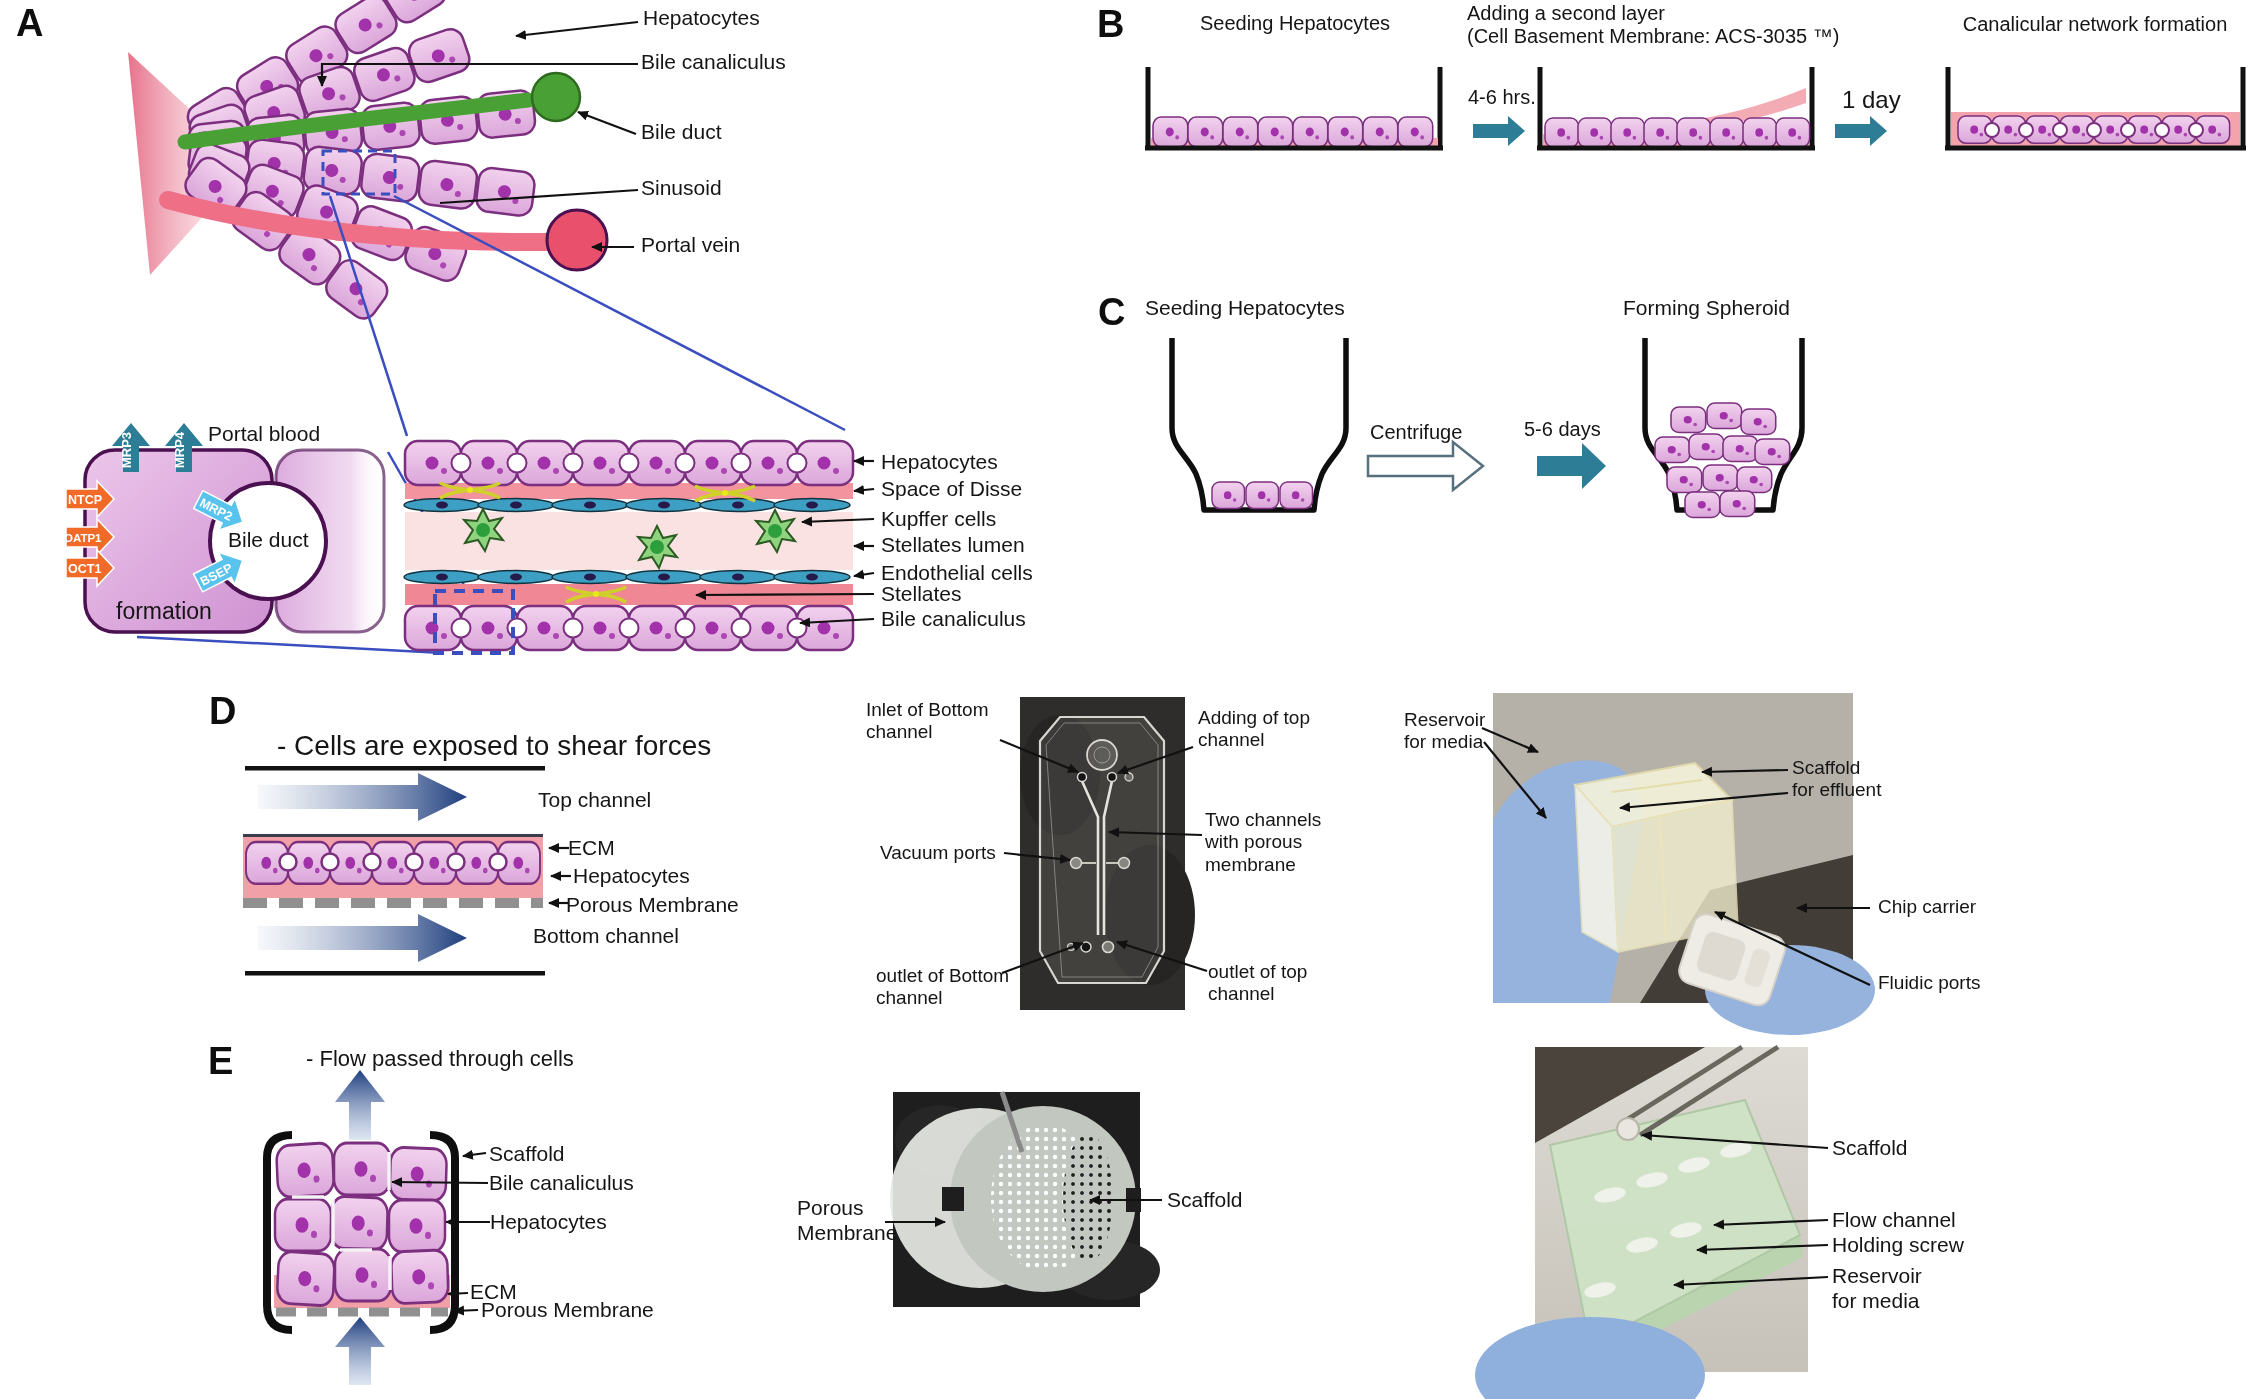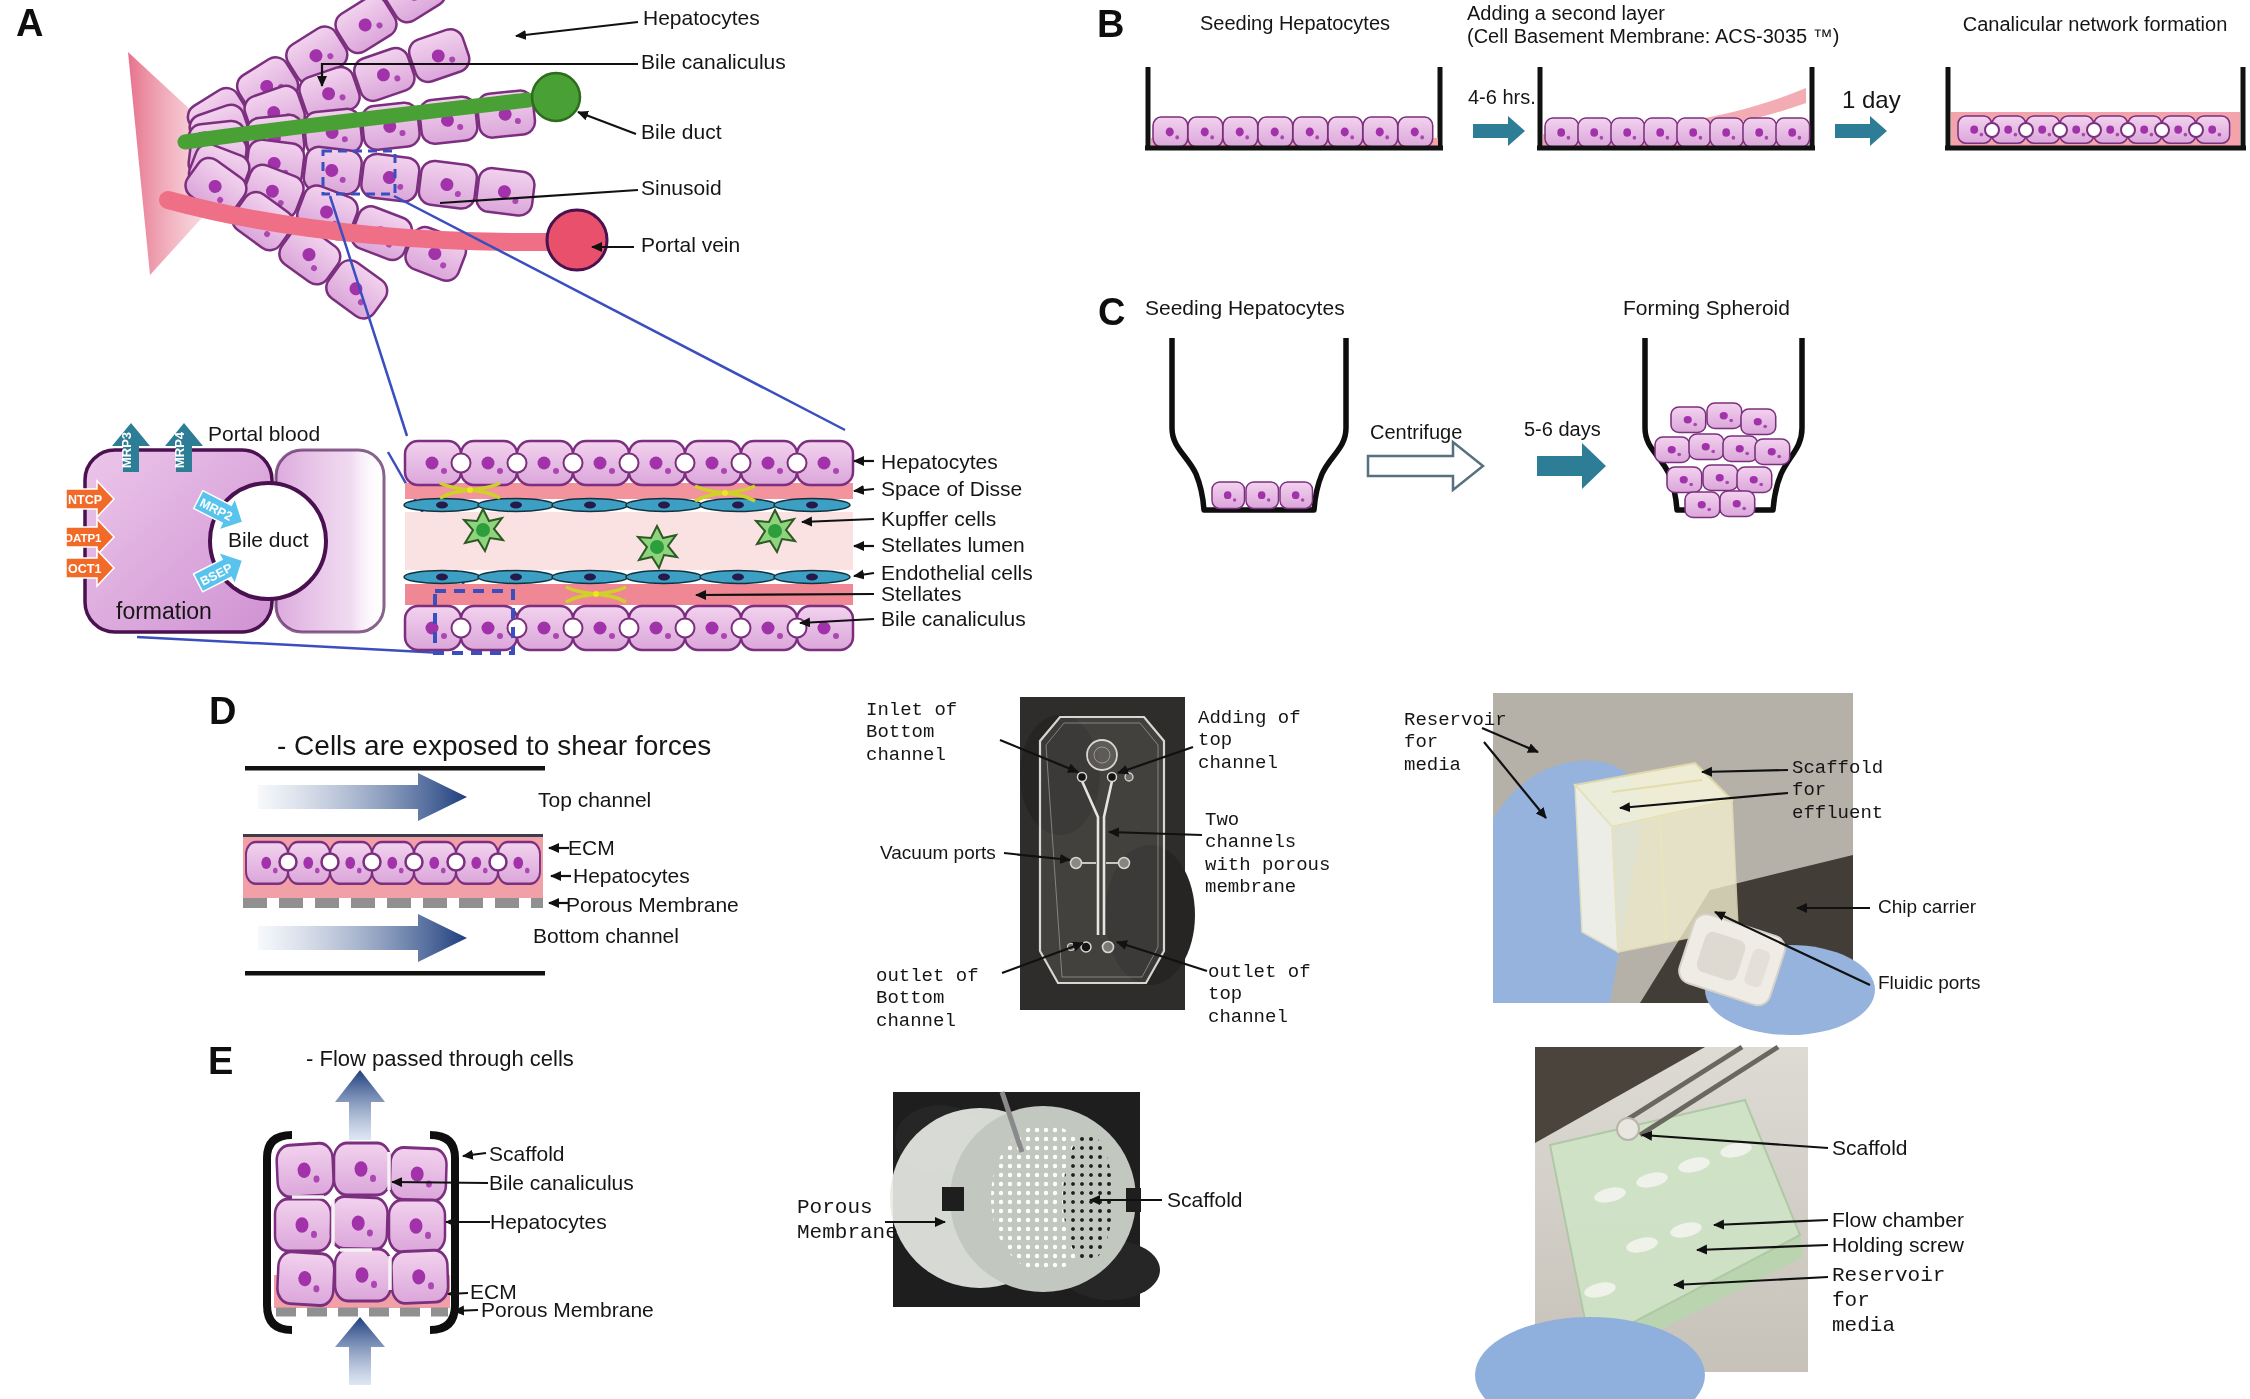--- a/index.html
+++ b/index.html
@@ -1,19 +1,19 @@
 <!DOCTYPE html>
 <html><head>
 <meta charset="utf-8">
 <style>
   html,body{margin:0;padding:0;background:#fff;}
   #canvas{position:relative;width:2250px;height:1399px;background:#fff;overflow:hidden;
           font-family:"Liberation Sans",sans-serif;color:#151515;}
   .lb{position:absolute;font-size:21px;line-height:1.18;white-space:nowrap;color:#151515;}
-  .wr{white-space:normal;font-family:Liberation Mono, monospace;}
+  .wr{white-space:normal;}
   .bold{font-weight:400;}
   .ph{font-size:19px;}
   .pl{position:absolute;font-size:38px;font-weight:700;color:#0e0e0e;}
   .ctr{text-align:center;}
   svg{position:absolute;overflow:visible;}
   .clip{overflow:hidden;}
 </style>
 </head>
 <body>
 
@@ -594,17 +594,17 @@
   </g>
   <g stroke="#111" stroke-width="2.2" fill="none">
     <line x1="298" y1="103" x2="112" y2="90" marker-end="url(#mA)"></line>
     <line x1="298" y1="175" x2="184" y2="180" marker-end="url(#mA)"></line>
     <line x1="298" y1="200" x2="167" y2="205" marker-end="url(#mA)"></line>
     <line x1="298" y1="232" x2="144" y2="240" marker-end="url(#mA)"></line>
   </g>
 </svg>
 
 <div class="lb" style="left:1832px;top:1136px">Scaffold</div>
-<div class="lb" style="left:1832px;top:1208px">Flow chamber</div>
+<div class="lb" style="left:1832px;top:1208px">Flow channel</div>
 <div class="lb" style="left:1832px;top:1233px">Holding screw</div>
 <div class="lb wr" style="left:1832px;top:1264px;width:100px">Reservoir for media</div>
 
 </div>
 
 </body></html>

